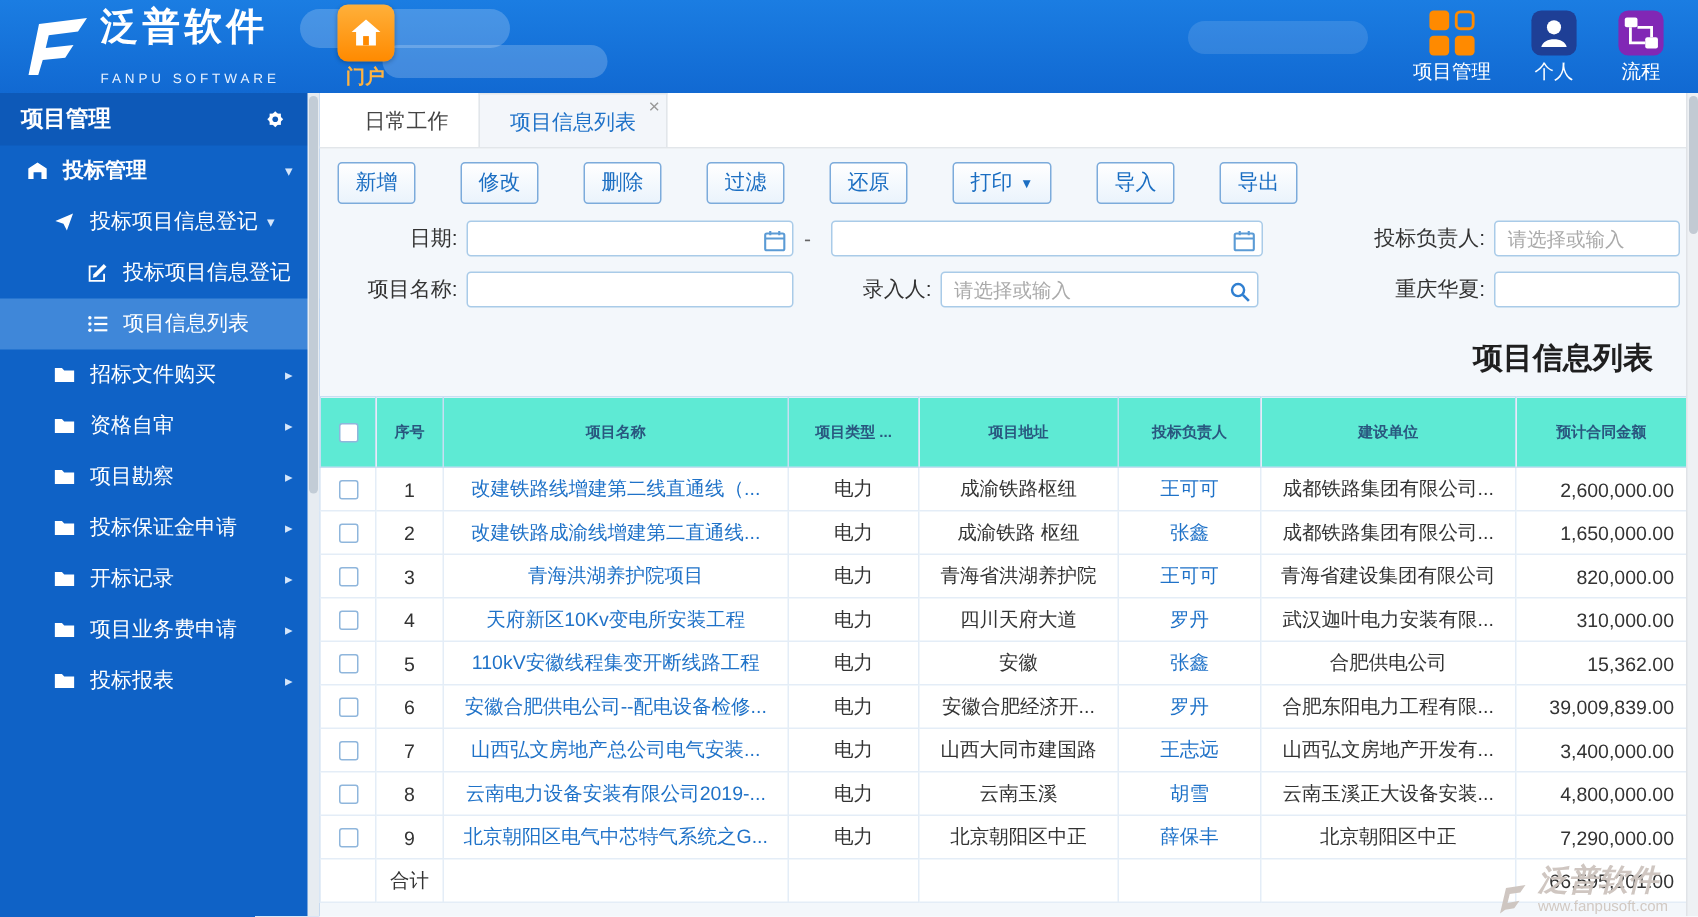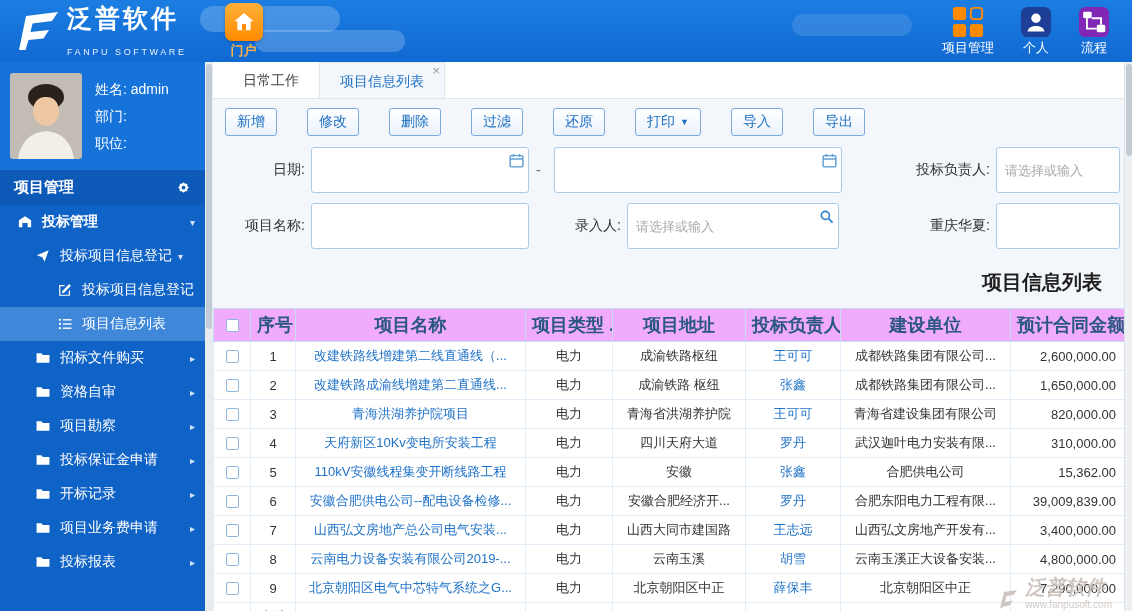--- a/index.html
+++ b/index.html
@@ -62,30 +62,30 @@
   .filter-row{display:flex;align-items:center;margin:3px 0 10px;padding:0 12px;}
   .flabel{font-size:14px;color:#333;text-align:right;flex:none;}
   .w80{width:80px;}
   .w92{width:92px;}
   .ml-auto{margin-left:auto;}
   .input-wrap{position:relative;flex:none;margin-left:6px;}
   .iw218{width:218px;}
   .iw288{width:288px;}
   .iw212{width:212px;}
   .iw124{width:124px;}
-  .finput{width:100%;height:46px;border:1px solid #a9cbe8;border-radius:3px;padding:0 24px 0 8px;font-size:13px;color:#333;background:#fff;outline:none;font-family:inherit;}
+  .finput{width:100%;height:24px;border:1px solid #a9cbe8;border-radius:3px;padding:0 24px 0 8px;font-size:13px;color:#333;background:#fff;outline:none;font-family:inherit;}
   .finput.noicon{padding-right:8px;}
   .finput::placeholder{color:#aaa;}
   .input-icon{position:absolute;right:5px;top:6px;cursor:pointer;line-height:0;}
   .dash{margin:0 7px;color:#666;font-size:14px;}
 
   .list-title{text-align:right;font-size:20px;font-weight:bold;color:#1f1f1f;padding:10px 30px 12px 0;}
 
   .grid-table{width:911px;border-collapse:collapse;table-layout:fixed;background:#fff;}
-  .grid-table th{background:#f0abfc;border:1px solid #c7def2;height:28px;font-size:18px;color:#29577f;font-weight:bold;padding:4px 6px;overflow:hidden;white-space:nowrap;text-align:center;}
+  .grid-table th{background:#5eead4;border:1px solid #c7def2;height:28px;font-size:10px;color:#29577f;font-weight:bold;padding:16px 6px;overflow:hidden;white-space:nowrap;text-align:center;}
   .grid-table td{background:#fff;border:1px solid #e4edf7;height:29px;font-size:13px;color:#333;padding:0 8px;overflow:hidden;white-space:nowrap;}
   td.center{text-align:center;}
   td.left{text-align:center;}
   td.amount{text-align:right;}
   .link{color:#1f72c8;cursor:pointer;}
   .checkbox{width:13px;height:13px;border:1px solid #8fb6dc;border-radius:2px;background:#fff;margin:0 auto;cursor:pointer;}
 
   .watermark{position:absolute;right:20px;bottom:1px;display:flex;align-items:flex-end;gap:6px;z-index:5;opacity:.95;}
   .wm-brand{font-size:20px;font-weight:bold;font-style:italic;color:#cdc4be;line-height:1;}
   .wm-site{font-size:10px;color:#d0c7c0;margin-top:2px;}
@@ -154,36 +154,20 @@
             </svg>
           </span>
           <div class="nav-label">流程</div>
         </div>
       </nav>
   </header>
 
   <div class="main">
 
     <aside class="sidebar">
-      <div class="profile">
-        <div class="avatar">
-          <svg width="72" height="86" viewBox="0 0 72 86">
-            <rect width="72" height="86" fill="#c2bcb4"></rect>
-            <ellipse cx="36" cy="24" rx="18" ry="13" fill="#2b211c"></ellipse>
-            <ellipse cx="36" cy="38" rx="13" ry="15" fill="#edc8a3"></ellipse>
-            <path d="M22 32 Q24 17 36 17 Q48 17 50 32 Q43 23 36 24 Q29 23 22 32 Z" fill="#2b211c"></path>
-            <path d="M8 86 Q12 60 36 58 Q60 60 64 86 Z" fill="#f2efe9"></path>
-          </svg>
-        </div>
-        <div class="profile-lines">
-          <div>姓名: admin</div>
-          <div>部门:</div>
-          <div>职位:</div>
-        </div>
-      </div>
 
       <div class="section-head">
         <span>项目管理</span>
         <span style="line-height:0;cursor:pointer;"><svg width="15" height="15" viewBox="0 0 16 16">
               <rect x="4" y="4" width="8" height="8" fill="#fff"></rect>
               <rect x="4" y="4" width="8" height="8" fill="#fff" transform="rotate(45 8 8)"></rect>
               <circle cx="8" cy="8" r="2" fill="#0d59b8"></circle>
             </svg></span>
       </div>
 

